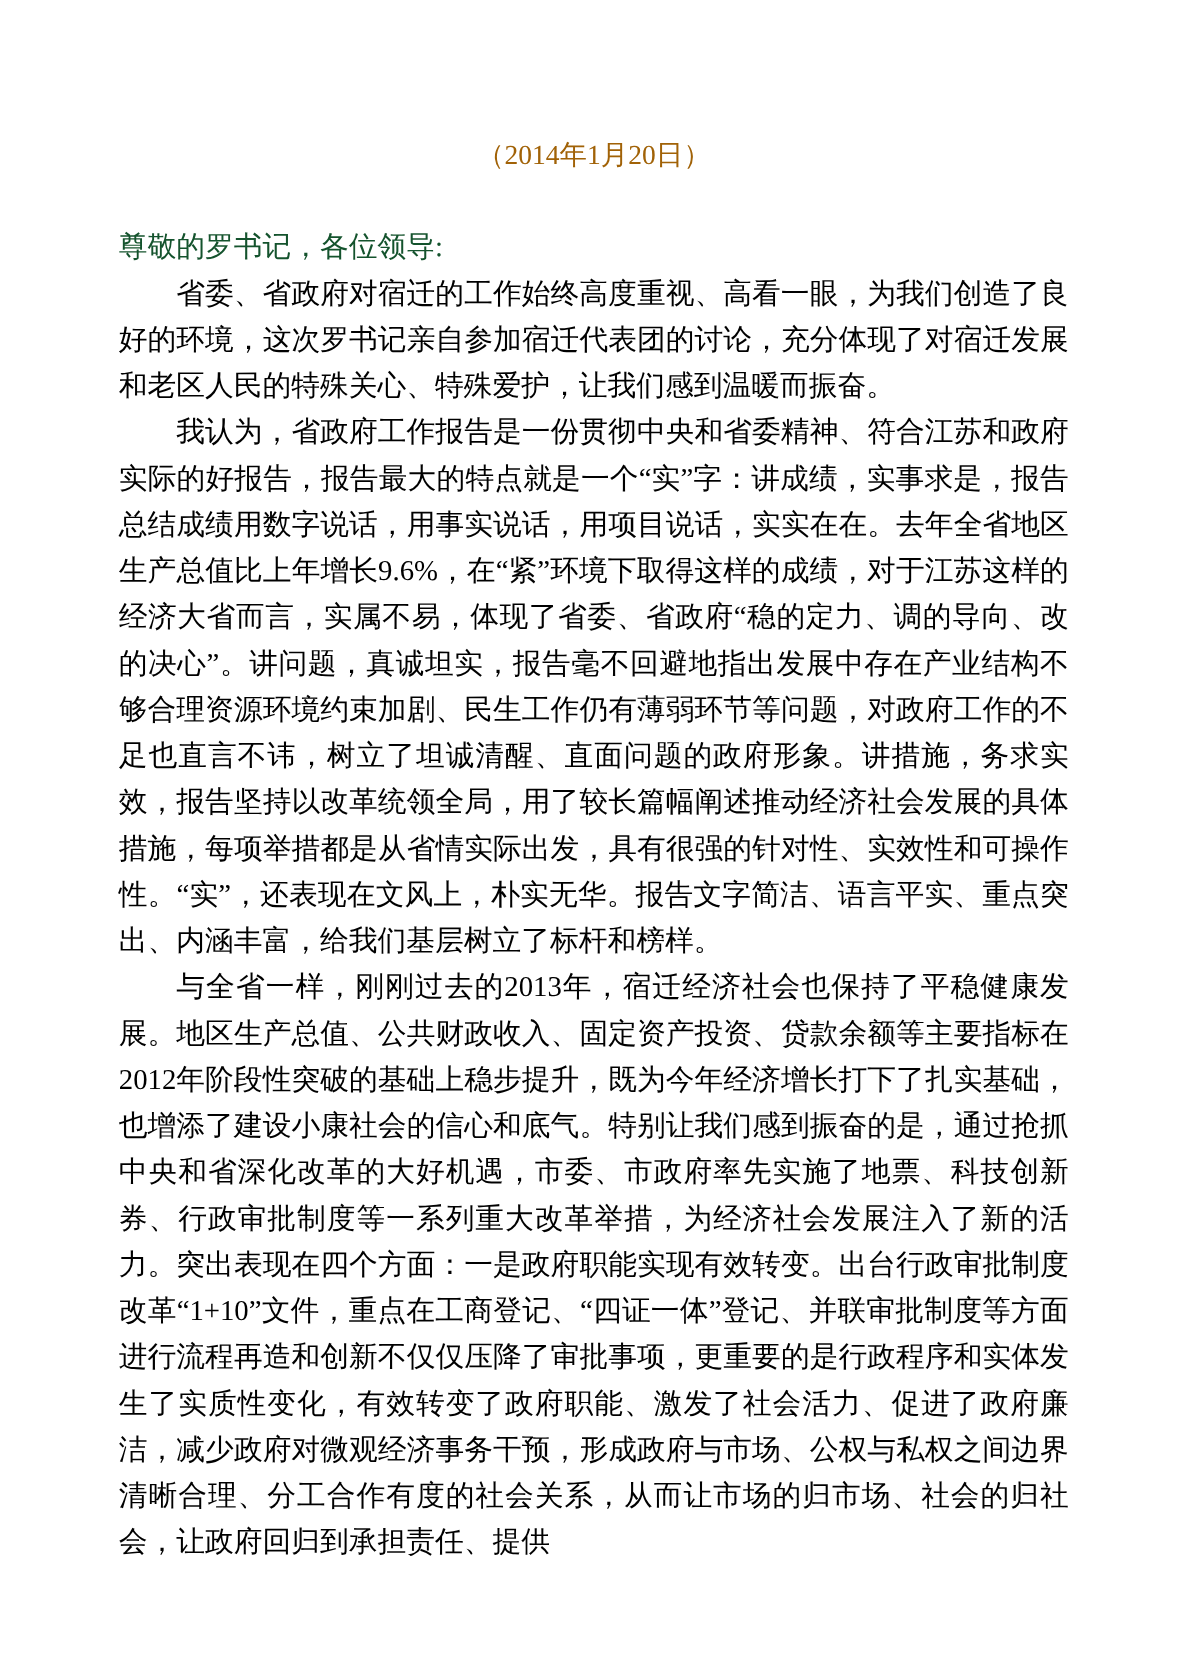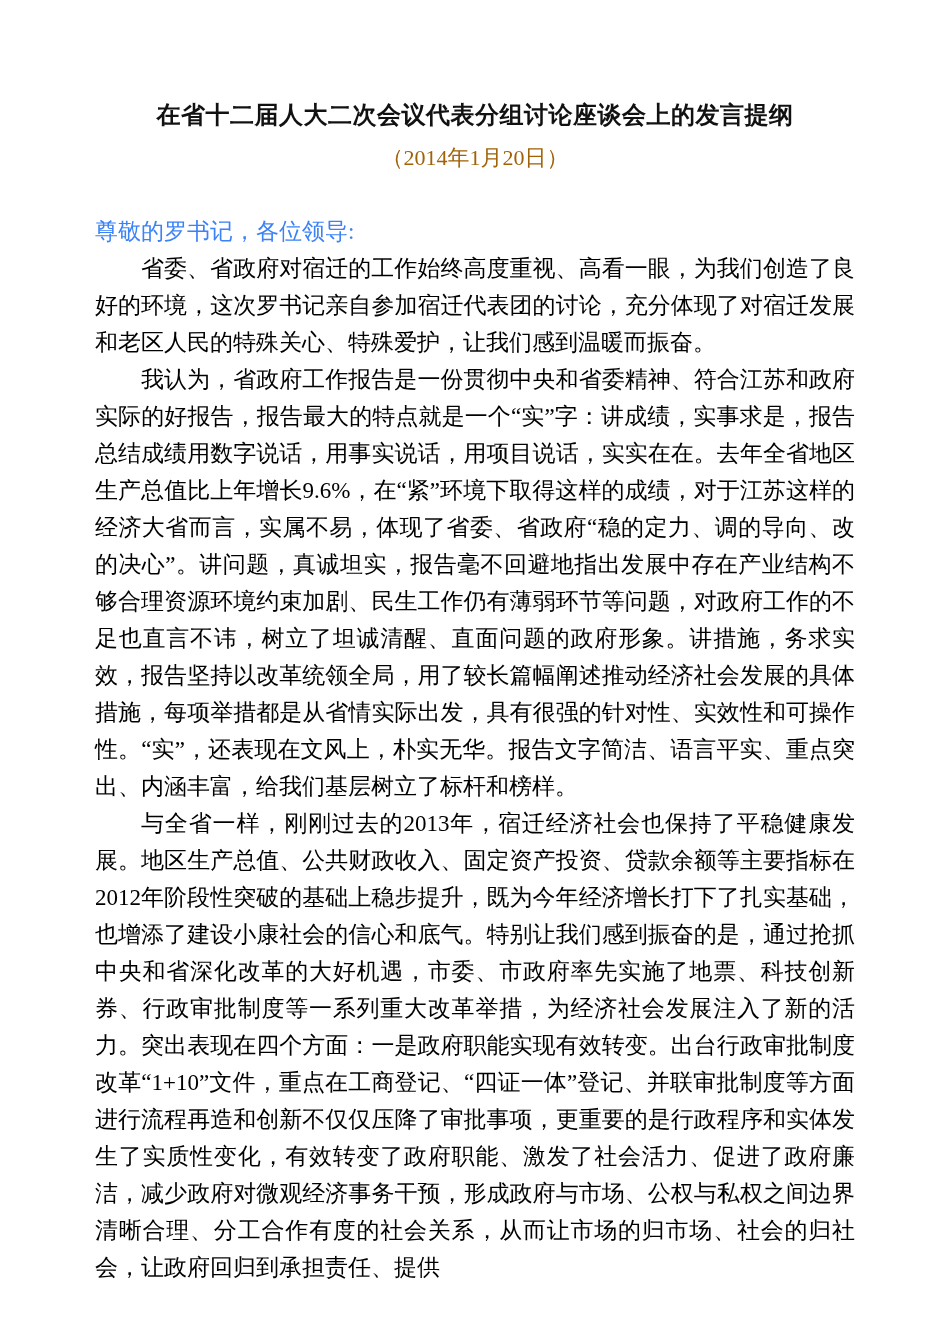--- a/index.html
+++ b/index.html
@@ -34,39 +34,38 @@
     font-size: 22px;
     line-height: 30px;
     text-align: center;
     color: #a16207;
   }
   .salutation {
     margin-top: 40px;
     font-size: 23px;
     line-height: 37px;
     text-align: left;
-    color: #3b82f6;
+    color: #14532d;
   }
   .para {
     margin: 0;
     font-size: 23px;
     line-height: 37px;
     text-align: justify;
     text-justify: inter-ideograph;
     text-indent: 2em;
     color: #000000;
     word-break: break-all;
     overflow-wrap: break-word;
   }
 </style>
 </head>
 <body>
 
 <div class="page">
   <div class="content">
-    <h1 class="doc-title">在省十二届人大二次会议代表分组讨论座谈会上的发言提纲</h1>
     <div class="doc-date">（2014年1月20日）</div>
     <div class="salutation">尊敬的罗书记，各位领导:</div>
     <p class="para">省委、省政府对宿迁的工作始终高度重视、高看一眼，为我们创造了良好的环境，这次罗书记亲自参加宿迁代表团的讨论，充分体现了对宿迁发展和老区人民的特殊关心、特殊爱护，让我们感到温暖而振奋。</p>
     <p class="para">我认为，省政府工作报告是一份贯彻中央和省委精神、符合江苏和政府实际的好报告，报告最大的特点就是一个“实”字：讲成绩，实事求是，报告总结成绩用数字说话，用事实说话，用项目说话，实实在在。去年全省地区生产总值比上年增长9.6%，在“紧”环境下取得这样的成绩，对于江苏这样的经济大省而言，实属不易，体现了省委、省政府“稳的定力、调的导向、改的决心”。讲问题，真诚坦实，报告毫不回避地指出发展中存在产业结构不够合理资源环境约束加剧、民生工作仍有薄弱环节等问题，对政府工作的不足也直言不讳，树立了坦诚清醒、直面问题的政府形象。讲措施，务求实效，报告坚持以改革统领全局，用了较长篇幅阐述推动经济社会发展的具体措施，每项举措都是从省情实际出发，具有很强的针对性、实效性和可操作性。“实”，还表现在文风上，朴实无华。报告文字简洁、语言平实、重点突出、内涵丰富，给我们基层树立了标杆和榜样。</p>
     <p class="para">与全省一样，刚刚过去的2013年，宿迁经济社会也保持了平稳健康发展。地区生产总值、公共财政收入、固定资产投资、贷款余额等主要指标在2012年阶段性突破的基础上稳步提升，既为今年经济增长打下了扎实基础，也增添了建设小康社会的信心和底气。特别让我们感到振奋的是，通过抢抓中央和省深化改革的大好机遇，市委、市政府率先实施了地票、科技创新券、行政审批制度等一系列重大改革举措，为经济社会发展注入了新的活力。突出表现在四个方面：一是政府职能实现有效转变。出台行政审批制度改革“1+10”文件，重点在工商登记、“四证一体”登记、并联审批制度等方面进行流程再造和创新不仅仅压降了审批事项，更重要的是行政程序和实体发生了实质性变化，有效转变了政府职能、激发了社会活力、促进了政府廉洁，减少政府对微观经济事务干预，形成政府与市场、公权与私权之间边界清晰合理、分工合作有度的社会关系，从而让市场的归市场、社会的归社会，让政府回归到承担责任、提供</p>
   </div>
 </div>
 
 </body></html>

